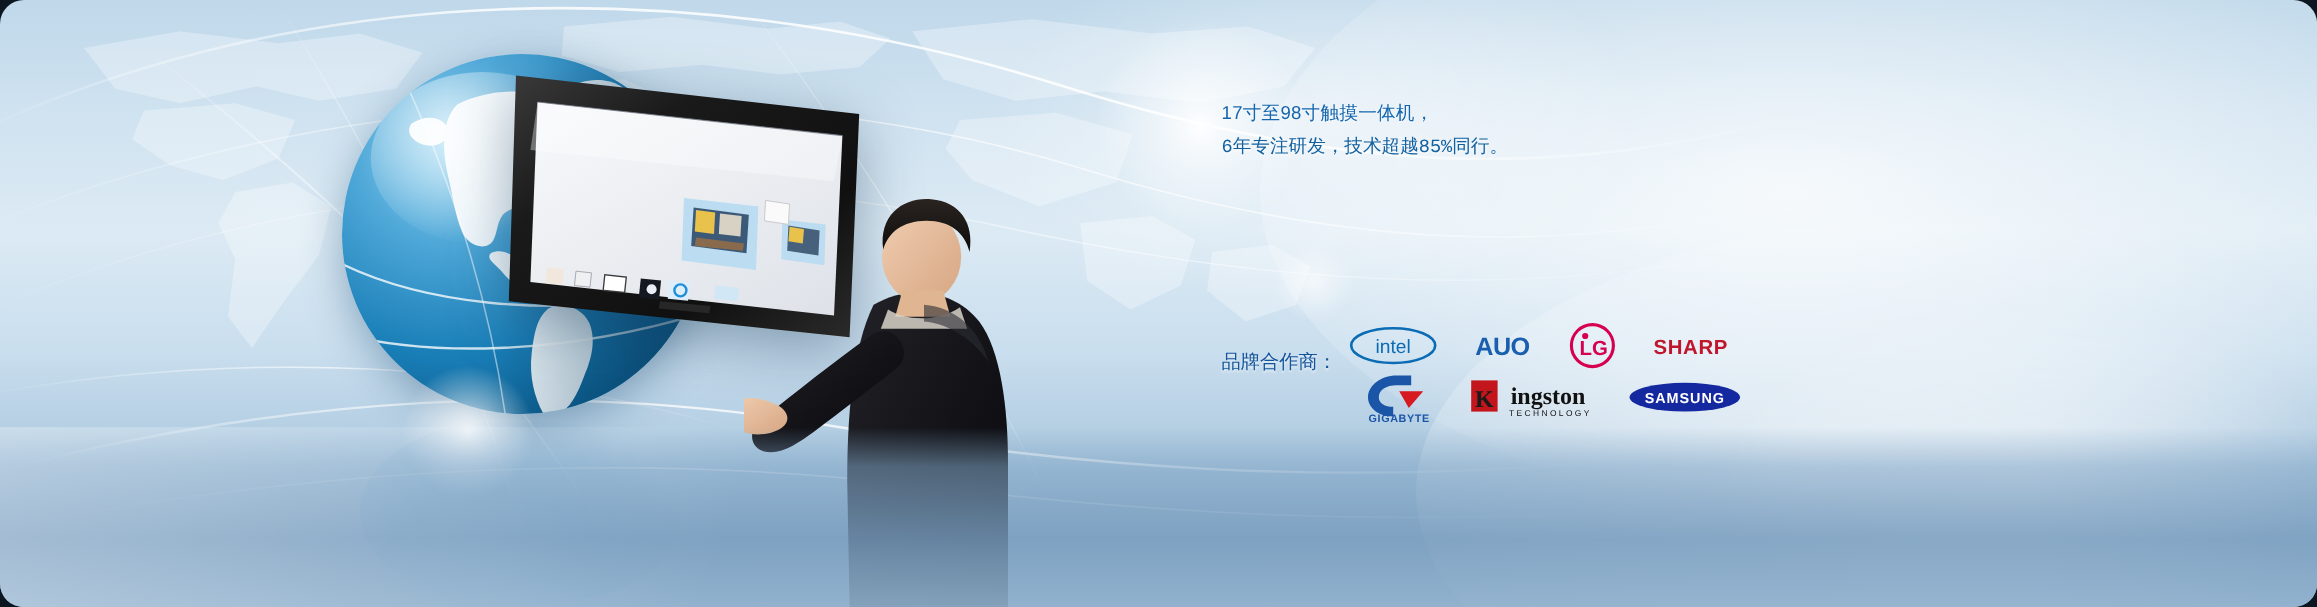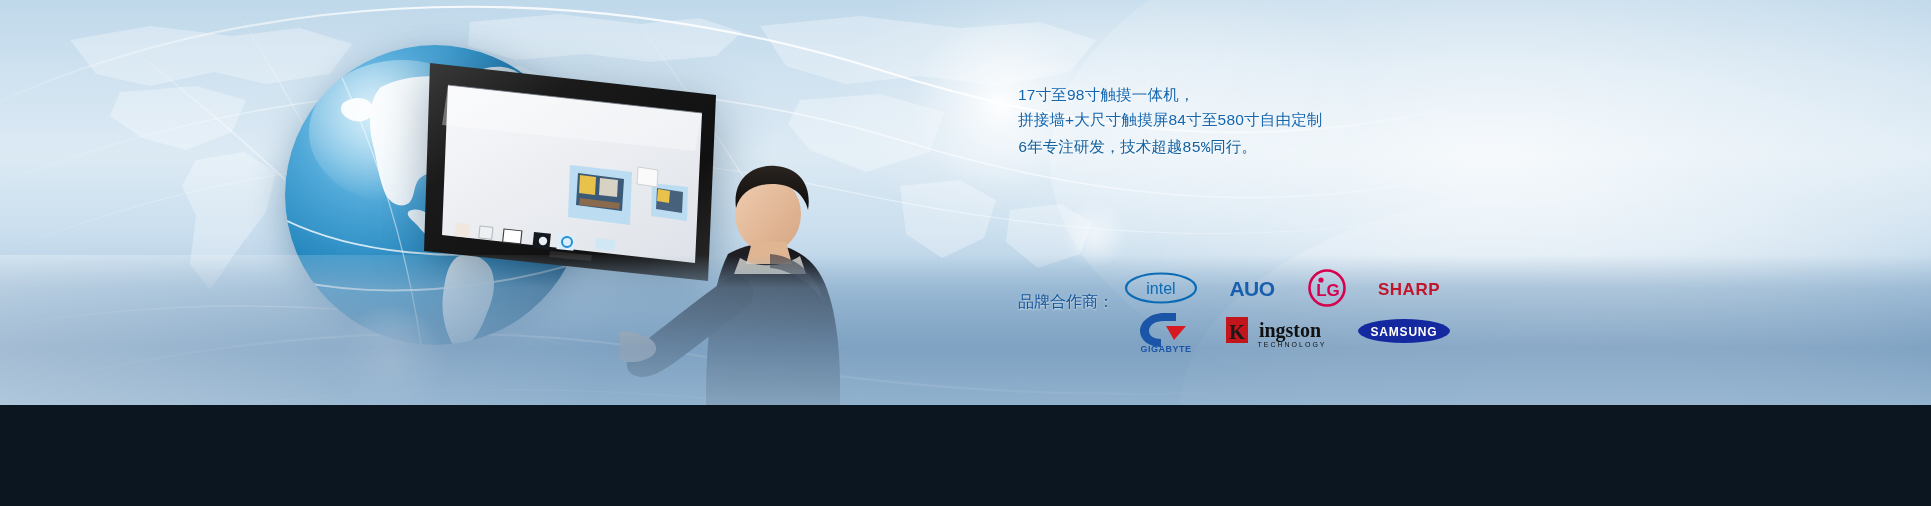--- a/index.html
+++ b/index.html
@@ -1,23 +1,24 @@
 <!DOCTYPE html>
 <html lang="zh"><head>
 <meta charset="utf-8">
 <title>Touch Display Banner</title>
 <style>
   html,body{margin:0;padding:0;background:#0b1620;}
   body{font-family:"Liberation Sans","DejaVu Sans",sans-serif;}
 
   .banner{
     position:relative;
-    width:1931px;height:405px;
+    width:1931px;height:506px;
     overflow:hidden;
     background:linear-gradient(180deg,#bfd8ea 0%,#cfe2f0 18%,#dceaf4 38%,#c9deee 58%,#a9c6dd 78%,#8fb1cc 100%);
+    border-radius:20px;
   }
 
   
   .sky-a,.sky-b,.sky-c,.sky-d{position:absolute;border-radius:50%;pointer-events:none;}
   .sky-a{left:1050px;top:-120px;width:1100px;height:560px;
     background:radial-gradient(ellipse at 40% 50%,rgba(255,255,255,.75),rgba(255,255,255,0) 66%);}
   .sky-b{left:1180px;top:180px;width:900px;height:460px;
     background:radial-gradient(ellipse at 35% 45%,rgba(255,255,255,.55),rgba(255,255,255,0) 65%);}
   .sky-c{left:1430px;top:250px;width:520px;height:300px;
     background:radial-gradient(ellipse at 50% 50%,rgba(255,255,255,.45),rgba(255,255,255,0) 70%);}
@@ -300,21 +301,20 @@
 
   <div class="flare flare-main"></div>
   <div class="flare flare-s3"></div>
 
   <div class="floor"></div>
   <div class="floor-sheen"></div>
 
   <div class="copy">
     <div class="kicker">
       <div>17寸至98寸触摸一体机，</div>
-      <div>拼接墙+大尺寸触摸屏84寸至580寸自由定制</div>
     </div>
     <div class="subline">6年专注研发，技术超越85%同行。</div>
   </div>
 
   <div class="partners">
 
     <div class="prow r1">
       <span class="plabel">品牌合作商：</span>
 
       <span class="logo">

